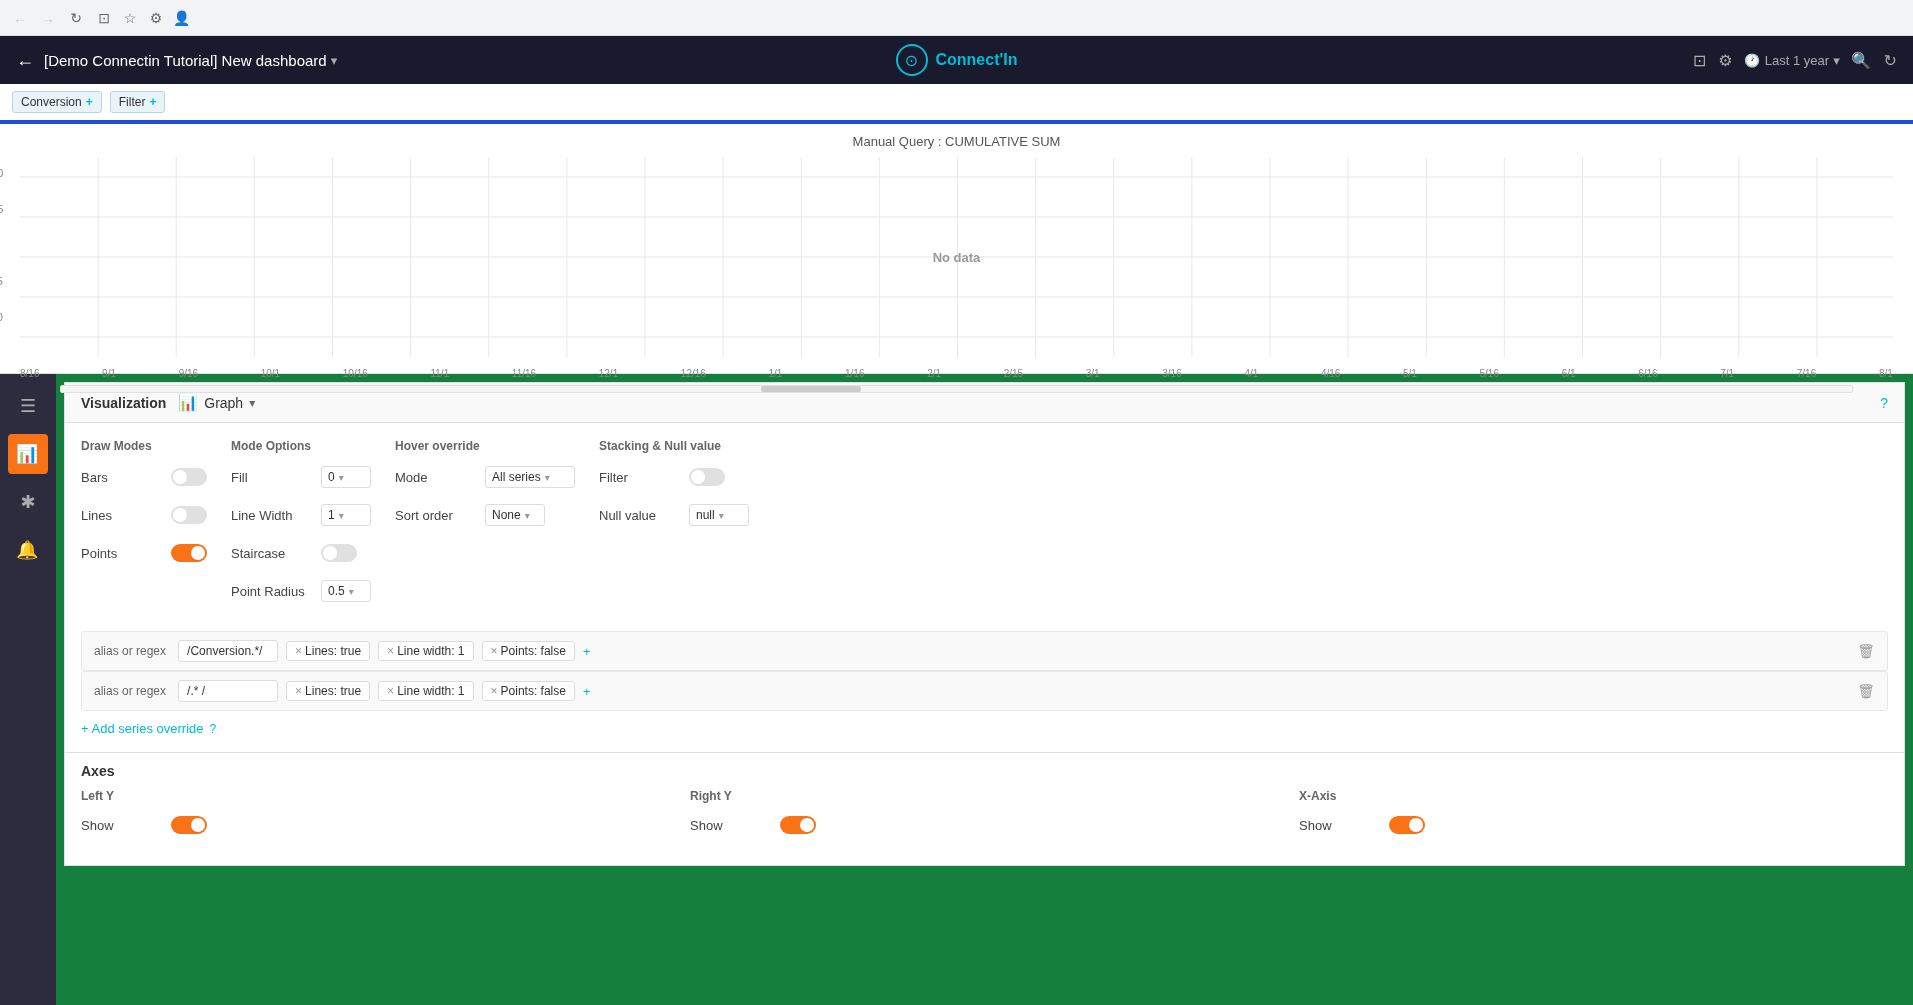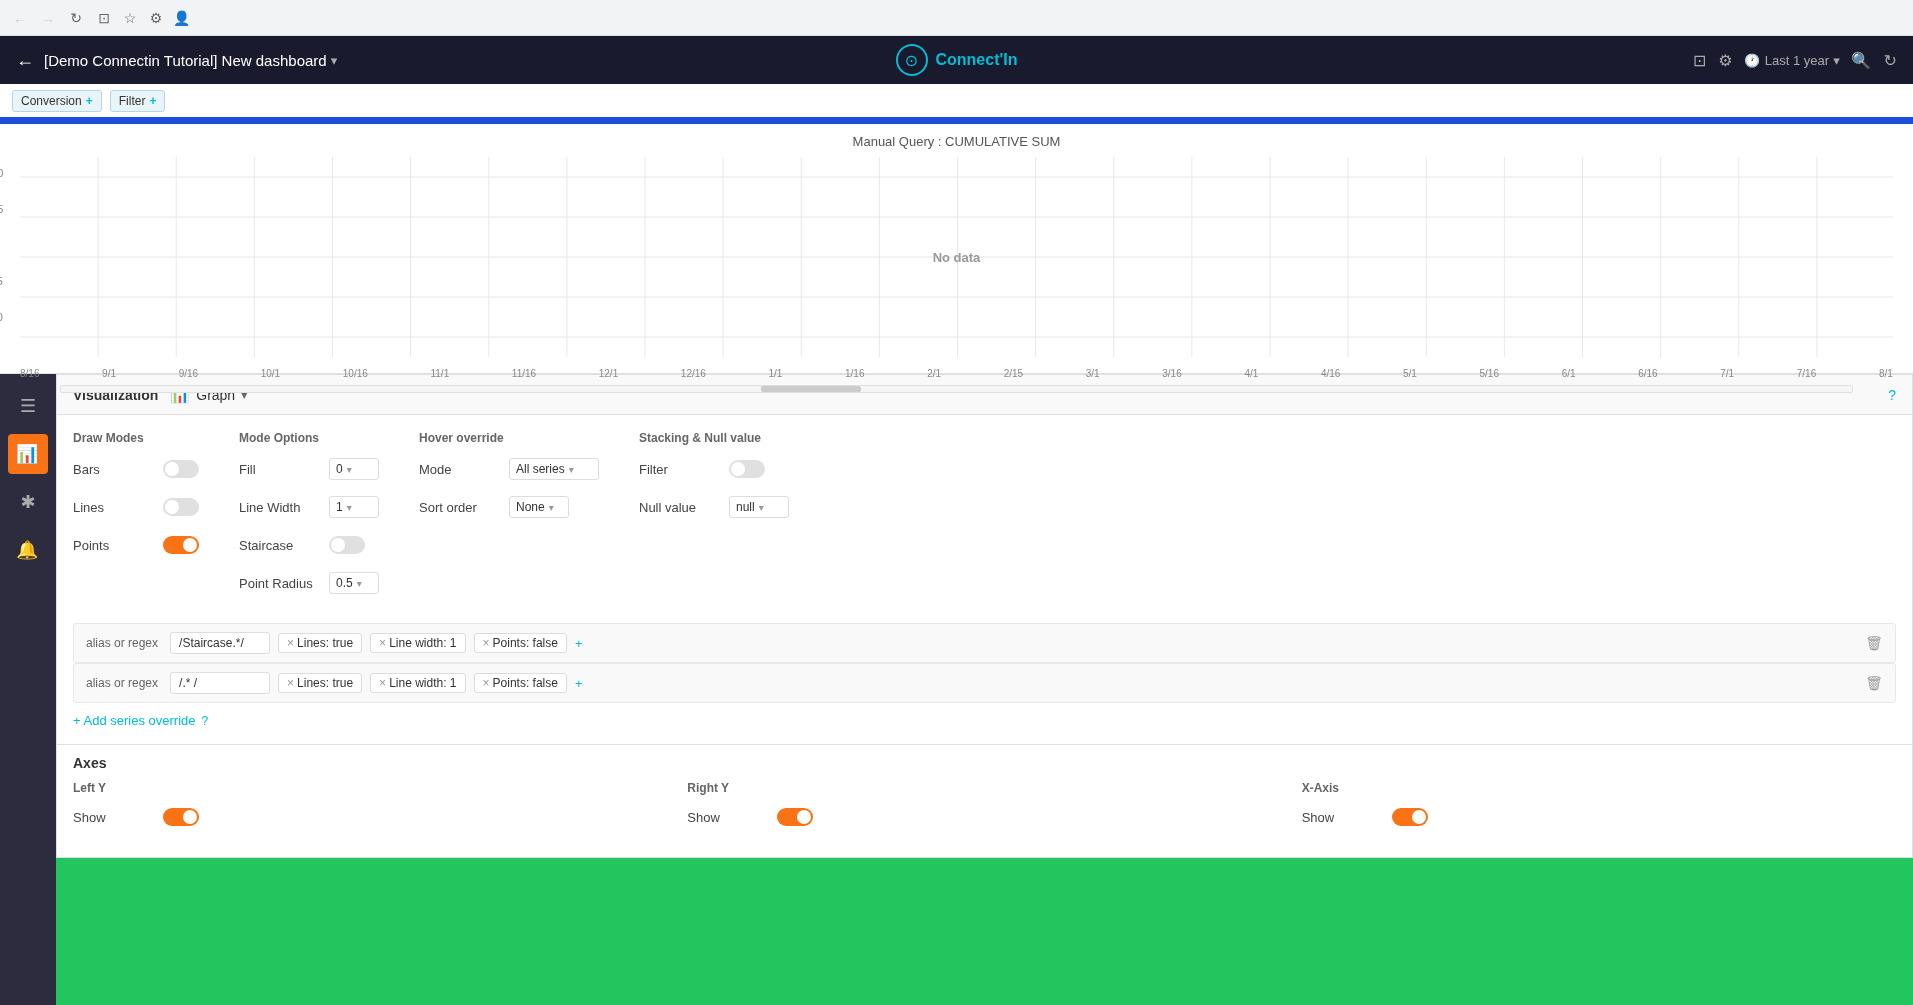--- a/index.html
+++ b/index.html
@@ -69,21 +69,21 @@
     .logo-text { color: #00bcd4; font-size: 16px; font-weight: 600; }
     .header-actions { margin-left: auto; display: flex; align-items: center; gap: 12px; }
     .header-icon-btn { background: none; border: none; color: #aaa; cursor: pointer; font-size: 16px; }
     .time-range {
       color: #aaa; font-size: 13px; cursor: pointer; display: flex; align-items: center; gap: 4px;
     }
 
     
     .toolbar {
       background: white;
-      border-bottom: 7px solid #1d4ed8;
+      border-bottom: 4px solid #1d4ed8;
       padding: 6px 12px;
       display: flex;
       align-items: center;
       gap: 8px;
       height: 40px;
     }
     .tag-btn {
       background: #e8f4f8;
       border: 1px solid #b2d8e8;
       border-radius: 3px;
@@ -144,23 +144,23 @@
       background: none; border: none;
       color: #aaa; cursor: pointer;
       display: flex; align-items: center; justify-content: center;
       font-size: 18px;
     }
     .sidebar-icon-btn.active { background: #f97316; color: white; }
 
     
     .panel-content {
       flex: 1;
-      background: #22c55e;
+      background: #15803d;
       overflow-y: auto;
-      padding: 0;
+      padding: 8px;
     }
 
     
     .viz-panel {
       background: white;
       margin: 0;
       border: 1px solid #e0e0e0;
     }
     .viz-header {
       display: flex;
@@ -174,21 +174,21 @@
     .viz-type-selector {
       display: flex; align-items: center; gap: 6px; cursor: pointer;
     }
     .viz-type-icon { color: #f97316; font-size: 16px; }
     .viz-type-label { font-size: 14px; color: #333; }
     .viz-type-caret { color: #666; font-size: 12px; }
     .help-icon { color: #00bcd4; font-size: 14px; cursor: pointer; }
 
     
     .viz-body { padding: 16px; }
-    .viz-sections { display: flex; gap: 40px; flex-wrap: wrap; }
+    .viz-sections { display: flex; gap: 24px; flex-wrap: wrap; }
     .viz-section { min-width: 120px; }
     .section-title { font-size: 12px; color: #666; font-weight: 600; margin-bottom: 10px; }
     .section-row {
       display: flex; align-items: center; gap: 10px; margin-bottom: 10px; min-height: 28px;
     }
     .section-label { font-size: 13px; color: #444; width: 80px; }
 
     
     .toggle {
       width: 36px; height: 18px; border-radius: 9px; position: relative; cursor: pointer;
@@ -504,21 +504,21 @@
             </div>
           </div>
 
         </div>
       </div>
 
       <div class="series-overrides">
 
         <div class="series-row">
           <span class="alias-label">alias or regex</span>
-          <span class="alias-value">/Staircase.*/</span>
+          <span class="alias-value">/Conversion.*/</span>
           <div class="override-tag">
             <span class="override-x">×</span>
             <span>Lines: true</span>
           </div>
           <div class="override-tag">
             <span class="override-x">×</span>
             <span>Line width: 1</span>
           </div>
           <div class="override-tag">
             <span class="override-x">×</span>

